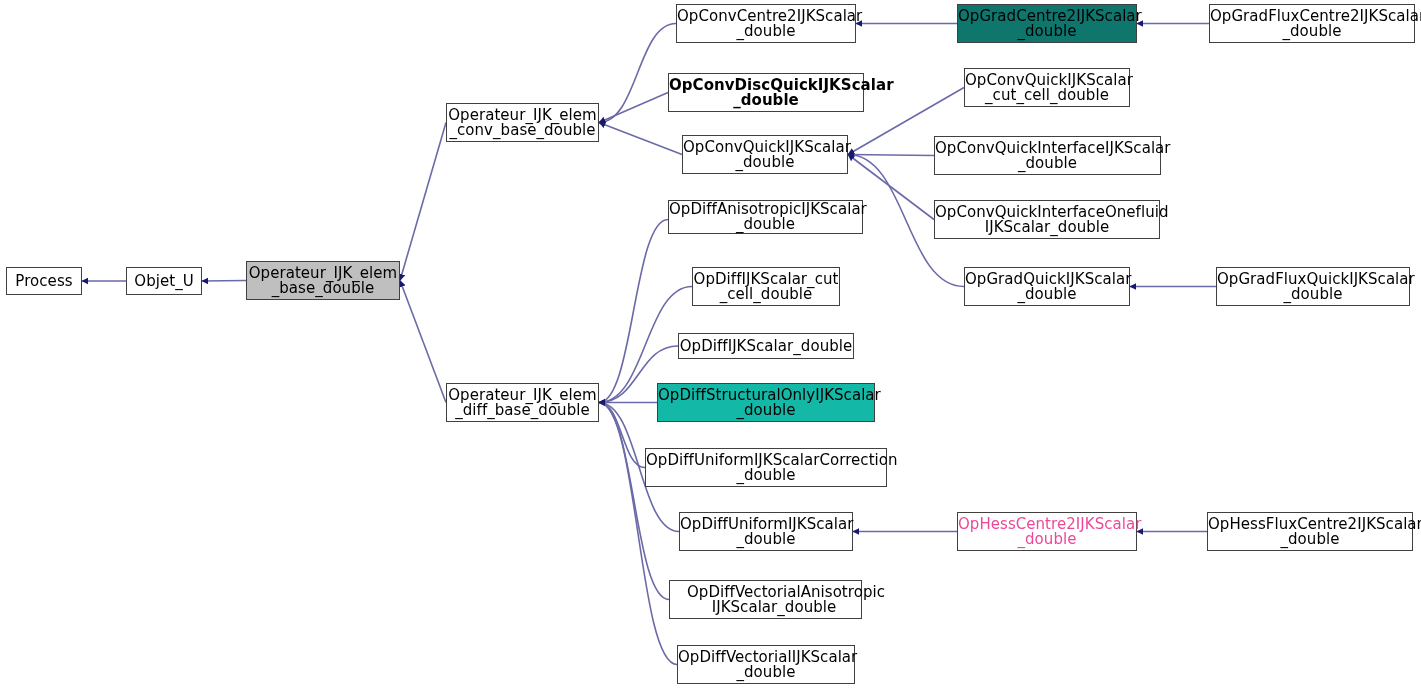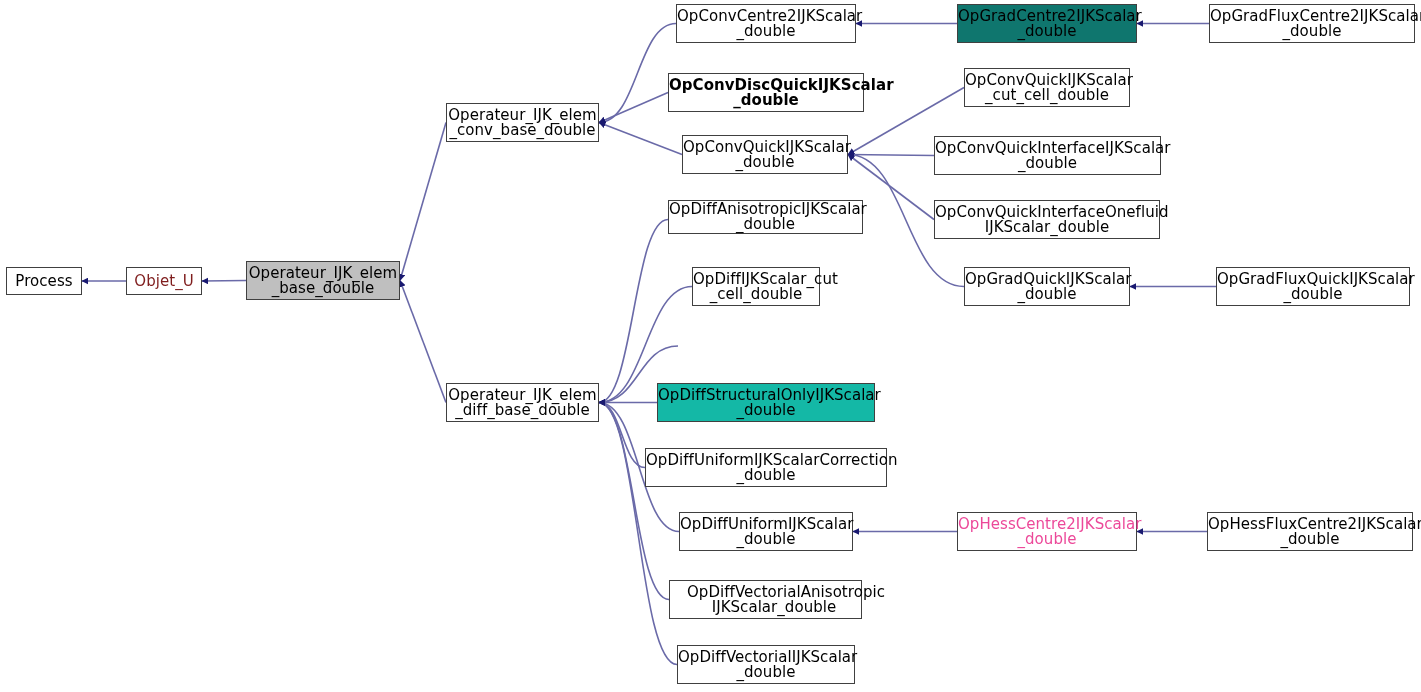--- a/index.html
+++ b/index.html
@@ -79,21 +79,21 @@
       <path d="M 645 467.5 C 622 467.5, 622 402.5, 599 402.5" fill="none" stroke="#6a6aa8" stroke-width="1.6" marker-end="url(#arrow)"></path>
       <path d="M 679 531.5 C 639 531.5, 639 402.5, 599 402.5" fill="none" stroke="#6a6aa8" stroke-width="1.6" marker-end="url(#arrow)"></path>
       <path d="M 669 599.5 C 634 599.5, 634 402.5, 599 402.5" fill="none" stroke="#6a6aa8" stroke-width="1.6" marker-end="url(#arrow)"></path>
       <path d="M 677 664.5 C 638 664.5, 638 402.5, 599 402.5" fill="none" stroke="#6a6aa8" stroke-width="1.6" marker-end="url(#arrow)"></path>
       <path d="M 957 531.5 L 853 531.5" fill="none" stroke="#6a6aa8" stroke-width="1.6" marker-end="url(#arrow)"></path>
       <path d="M 1207 531.5 L 1137 531.5" fill="none" stroke="#6a6aa8" stroke-width="1.6" marker-end="url(#arrow)"></path>
     </svg>
 <div class="node" style="left: 6px; top: 267px; width: 76px; height: 28px; background: rgb(255, 255, 255); border-color: rgb(64, 64, 64); color: rgb(0, 0, 0);">
       <span class="label">Process</span>
     </div>
-    <div class="node" style="left: 126px; top: 267px; width: 76px; height: 28px; background: rgb(255, 255, 255); border-color: rgb(64, 64, 64); color: #7f1d1d;">
+    <div class="node" style="left: 126px; top: 267px; width: 76px; height: 28px; background: rgb(255, 255, 255); border-color: rgb(64, 64, 64); color: #000000;">
       <span class="label">Objet_U</span>
     </div>
     <div class="node highlight" style="left: 246px; top: 261px; width: 154px; height: 39px; background: rgb(191, 191, 191); border-color: rgb(64, 64, 64); color: rgb(0, 0, 0);">
       <span class="label">Operateur_IJK_elem
 _base_double</span>
     </div>
     <div class="node" style="left: 446px; top: 103px; width: 153px; height: 39px; background: rgb(255, 255, 255); border-color: rgb(64, 64, 64); color: rgb(0, 0, 0);">
       <span class="label">Operateur_IJK_elem
 _conv_base_double</span>
     </div>
@@ -138,23 +138,26 @@
 _double</span>
     </div>
     <div class="node" style="left: 1216px; top: 267px; width: 194px; height: 39px; background: rgb(255, 255, 255); border-color: rgb(64, 64, 64); color: rgb(0, 0, 0);">
       <span class="label">OpGradFluxQuickIJKScalar
 _double</span>
     </div>
     <div class="node" style="left: 668px; top: 200px; width: 195px; height: 34px; background: rgb(255, 255, 255); border-color: rgb(64, 64, 64); color: rgb(0, 0, 0);">
       <span class="label">OpDiffAnisotropicIJKScalar
 _double</span>
     </div>
-    <div class="node" style="left: 692px; top: 267px; width: 128px; height: 39px; background: rgb(255, 255, 255); border-color: rgb(64, 64, 64); color: rgb(0, 0, 0);">
+    <div class="node" style="left: 692px; top: 267px; width: 148px; height: 39px; background: rgb(255, 255, 255); border-color: rgb(64, 64, 64); color: rgb(0, 0, 0);">
       <span class="label">OpDiffIJKScalar_cut
 _cell_double</span>
+    </div>
+    <div class="node" style="left: 678px; top: 333px; width: 176px; height: 26px; background: rgb(255, 255, 255); border-color: rgb(64, 64, 64); color: rgb(0, 0, 0);">
+      <span class="label">OpDiffIJKScalar_double</span>
     </div>
     <div class="node" style="left: 657px; top: 383px; width: 218px; height: 39px; background: #14b8a6; border-color: rgb(64, 64, 64); color: rgb(0, 0, 0);">
       <span class="label">OpDiffStructuralOnlyIJKScalar
 _double</span>
     </div>
     <div class="node" style="left: 645px; top: 448px; width: 242px; height: 39px; background: rgb(255, 255, 255); border-color: rgb(64, 64, 64); color: rgb(0, 0, 0);">
       <span class="label">OpDiffUniformIJKScalarCorrection
 _double</span>
     </div>
     <div class="node" style="left: 679px; top: 512px; width: 174px; height: 39px; background: rgb(255, 255, 255); border-color: rgb(64, 64, 64); color: rgb(0, 0, 0);">

